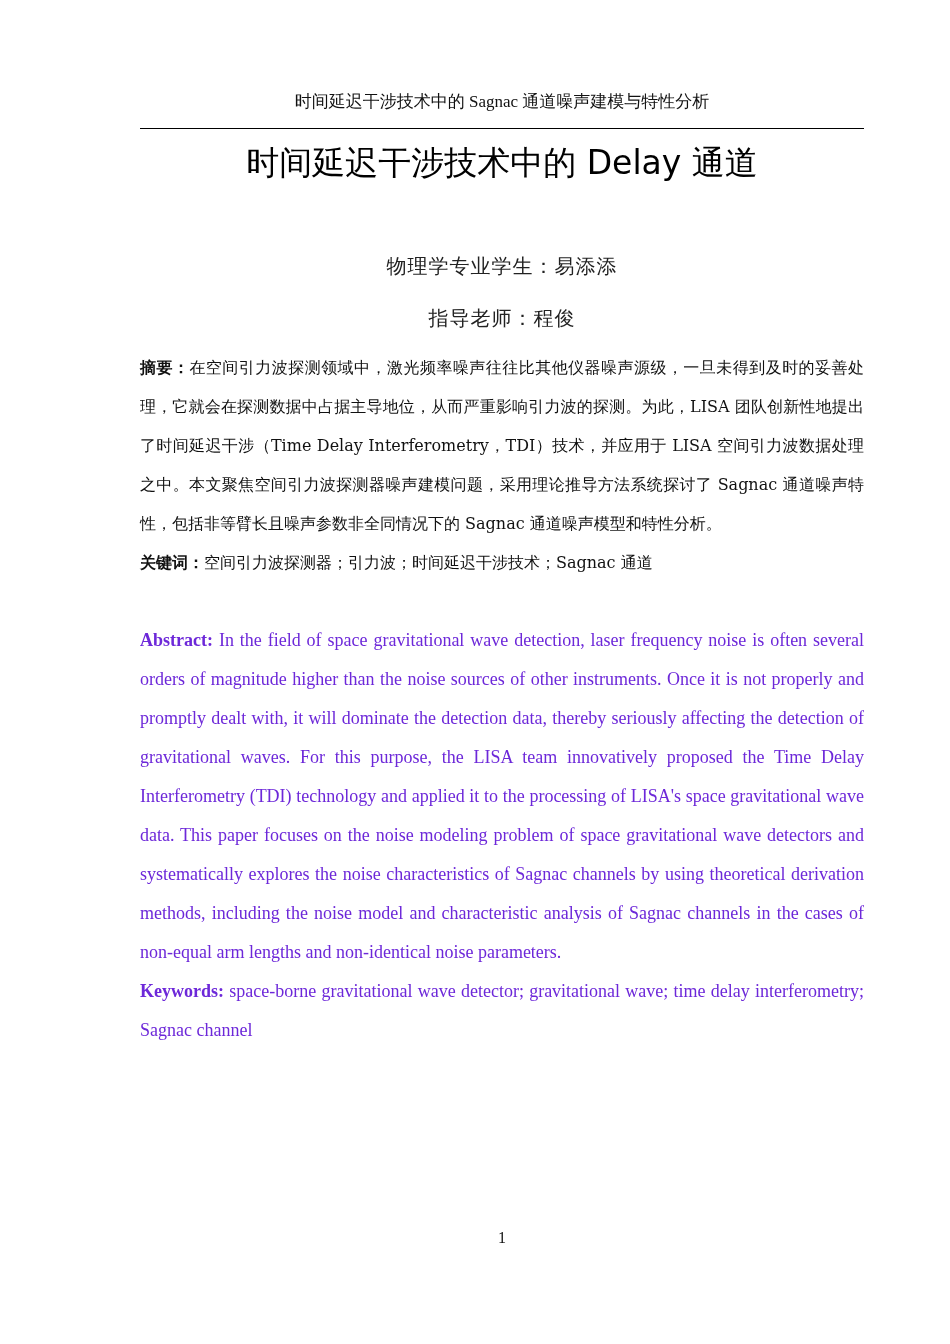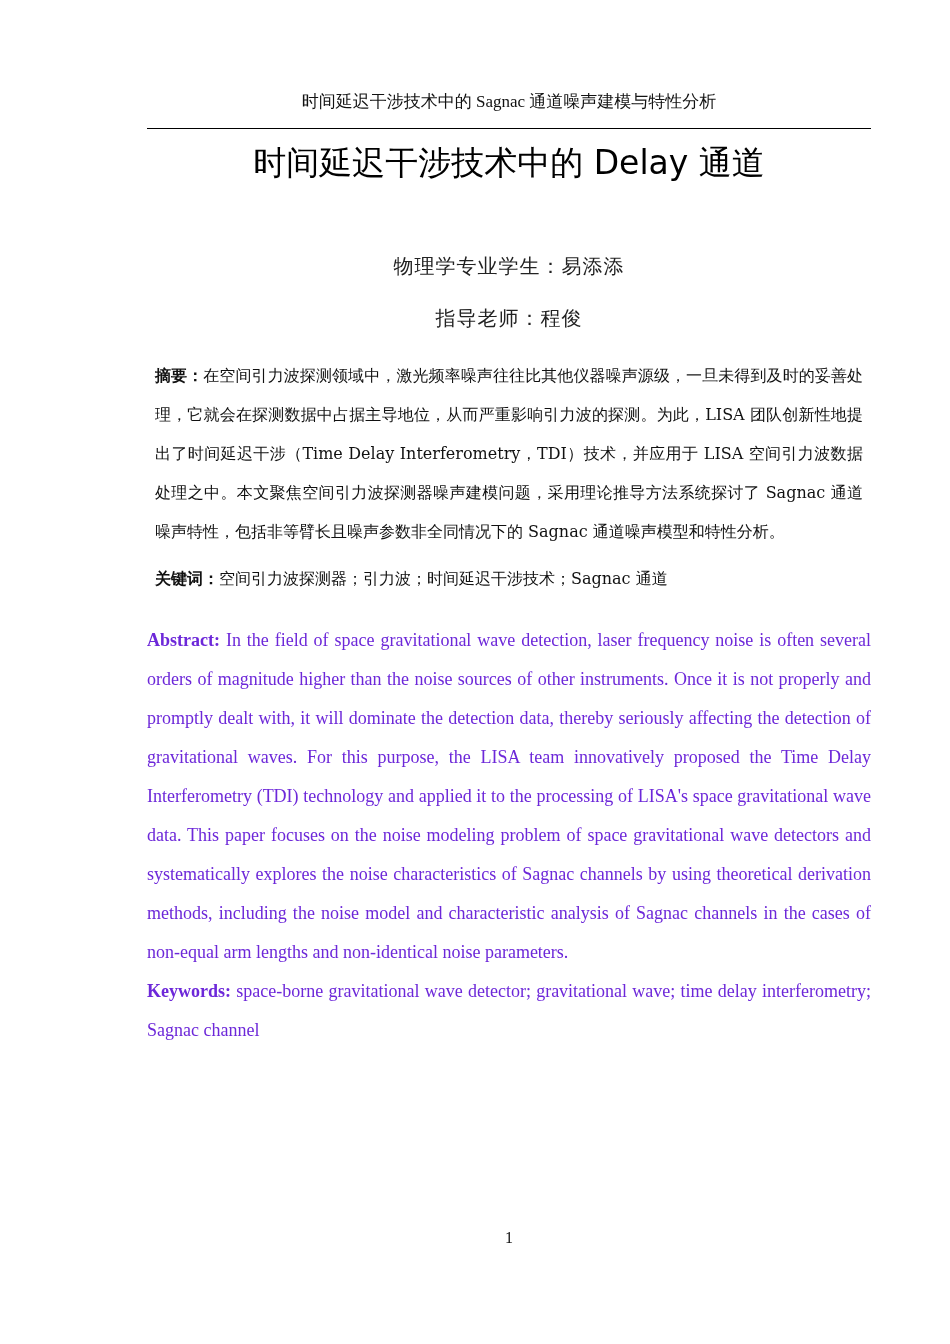--- a/index.html
+++ b/index.html
@@ -1,17 +1,17 @@
 <!DOCTYPE html>
 <html><head>
   <meta charset="utf-8">
   <style>
     html, body { margin: 0; padding: 0; background: #ffffff; }
     body { width: 950px; height: 1344px; position: relative; overflow: hidden; color: #000; }
-    .page { position: absolute; left: 11px; top: 0; width: 878px; height: 1344px; }
+    .page { position: absolute; left: 4px; top: 0; width: 878px; height: 1344px; }
     .running-header {
       position: absolute; left: 136px; width: 724px; top: 90px;
       text-align: center; font-family: "Liberation Serif", "DejaVu Serif", serif;
       font-size: 17px; line-height: 24px; color: #111;
     }
     .header-rule {
       position: absolute; left: 136px; width: 724px; top: 128px; height: 0;
       border-top: 1px solid #000;
     }
     .title {
@@ -25,21 +25,21 @@
       font-size: 20px; line-height: 28px; color: #222; letter-spacing: 1px;
     }
     .author { top: 252px; }
     .advisor { top: 304px; }
     .cn-block {
       position: absolute; left: 136px; width: 724px; top: 348px;
       font-family: "DejaVu Serif", "Liberation Serif", serif;
       font-size: 16px; line-height: 39px; text-align: justify; color: #111;
     }
     .cn-block .label { font-weight: bold; }
-    .cn-block p { margin: 8px; }
+    .cn-block p { margin: 0; }
     .cn-keywords { margin-top: 0; }
     .en-block {
       position: absolute; left: 136px; width: 724px; top: 621px;
       font-family: "Liberation Serif", serif;
       font-size: 18px; line-height: 39px; text-align: justify; color: #6d28d9;
     }
     .en-block p { margin: 0; }
     .en-block .label { font-weight: bold; }
     .page-number {
       position: absolute; left: 136px; width: 724px; top: 1229px;

